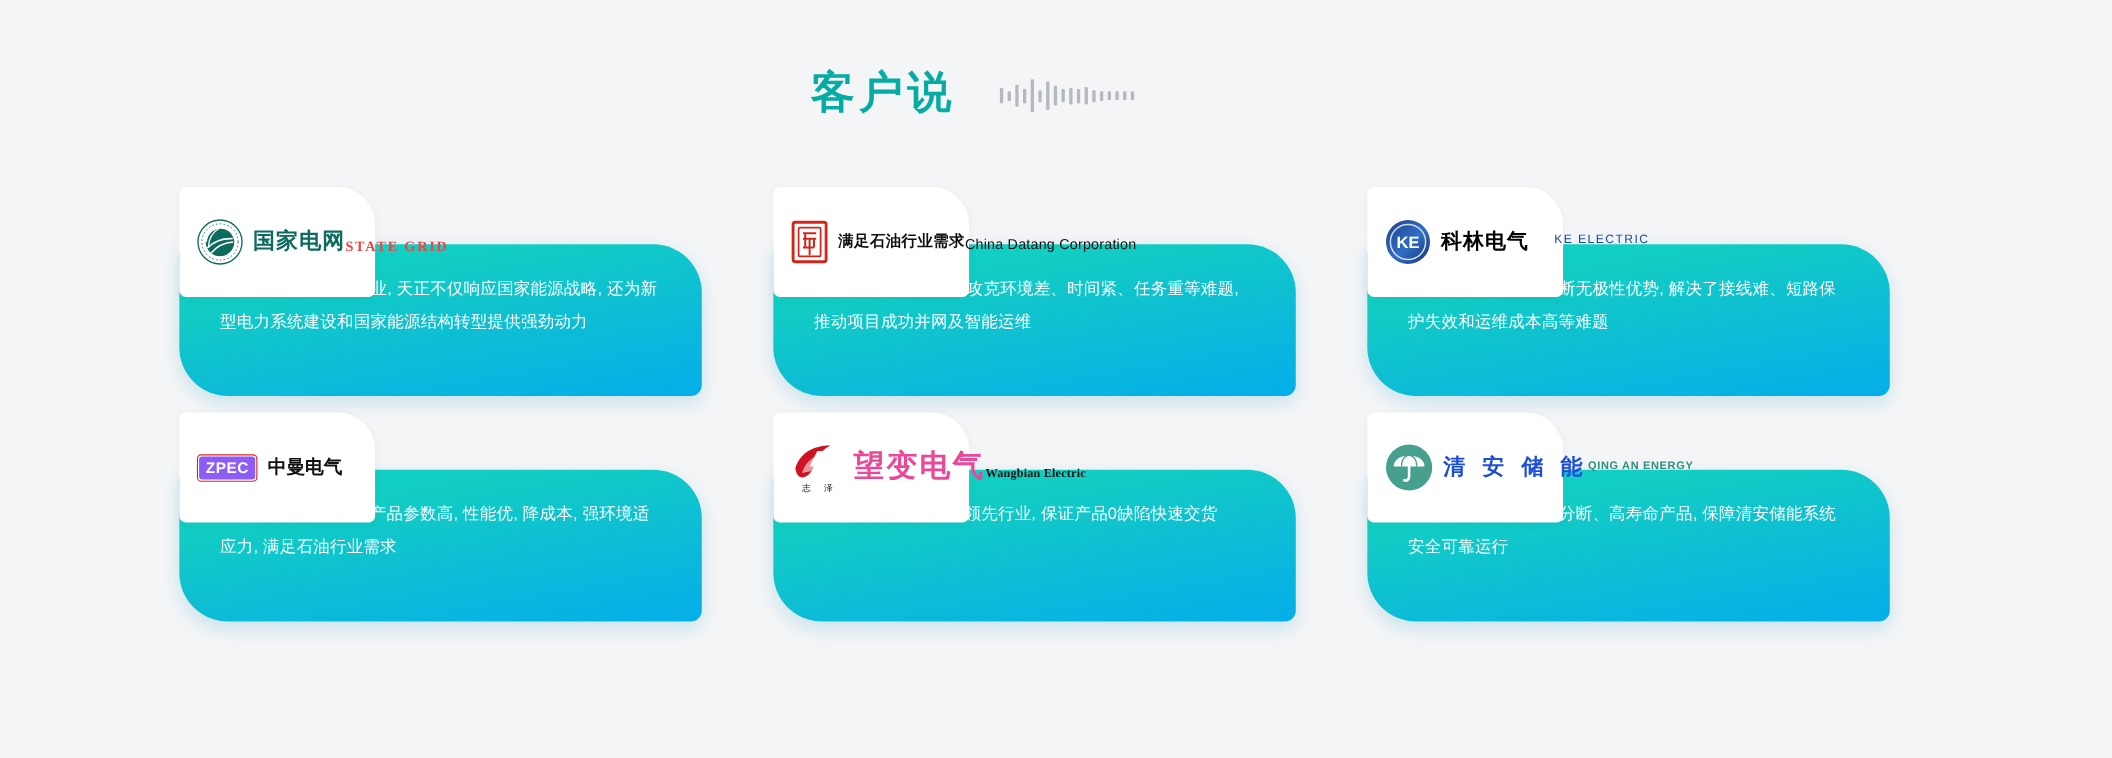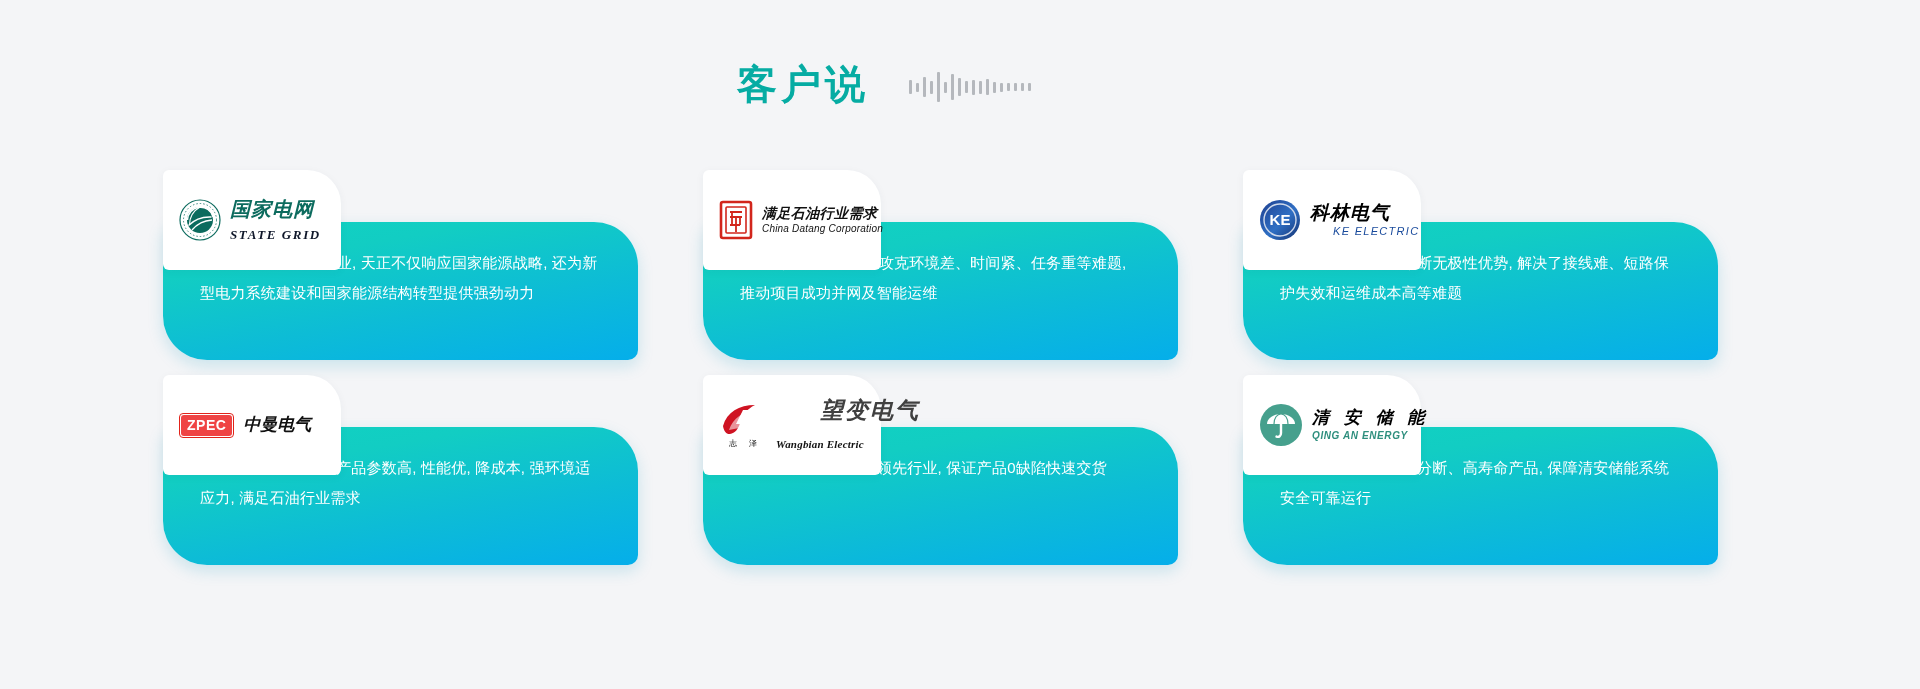--- a/index.html
+++ b/index.html
@@ -115,53 +115,52 @@
   .logo-inner {
     display: flex;
     align-items: center;
     gap: 9px;
   }
 
   .logo-mark { flex: none; display: block; }
 
   .logo-words {
     display: flex;
-    flex-direction: column;
+    flex-direction: row;
     justify-content: center;
     line-height: 1.05;
-    font-style: italic;
   }
   .logo-cn {
     font-weight: 700;
     white-space: nowrap;
   }
   .logo-en {
     white-space: nowrap;
   }
 
   
   .brand-stategrid .logo-cn { font-size: 20px; color: #0c6b5e; letter-spacing: 1px; }
-  .brand-stategrid .logo-en { font-family:"Liberation Serif","DejaVu Serif",serif; font-size: 13px; color:#0f172a; font-weight:700; letter-spacing: 1.6px; margin-top:8px; }
+  .brand-stategrid .logo-en { font-family:"Liberation Serif","DejaVu Serif",serif; font-size: 13px; color:#ef4444; font-weight:700; letter-spacing: 1.6px; margin-top:8px; }
 
   .brand-datang .logo-cn { font-size: 14px; color: #111; letter-spacing: .4px; }
-  .brand-datang .logo-en { font-size: 10px; color: #111; letter-spacing: .2px; margin-top: 3px; }
+  .brand-datang .logo-en { font-size: 13px; color: #111; letter-spacing: .2px; margin-top: 3px; }
 
   .brand-ke .logo-cn { font-size: 19px; color: #000000; letter-spacing: 1px; }
   .brand-ke .logo-en { font-size: 11px; color: #1a4b9c; letter-spacing: 1.3px; margin-top: 3px; margin-left: 23px; }
 
   .brand-zpec .logo-cn { font-size: 17px; color: #111; letter-spacing: 0px; }
 
-  .brand-wangbian .logo-cn { font-family:"Liberation Serif","DejaVu Serif",serif; font-size: 23px; color:#404040; letter-spacing: 2px; margin-left: 44px; }
+  .brand-wangbian .logo-cn { font-family:"Liberation Serif","DejaVu Serif",serif; font-size: 28px; color:#ec4899; letter-spacing: 2px; }
   .brand-wangbian .logo-en { font-family:"Liberation Serif","DejaVu Serif",serif; font-size: 11px; color:#111; font-weight:700; letter-spacing:.2px; margin-top:16px; }
 
-  .brand-qingan .logo-cn { font-size: 17px; color: #000000; letter-spacing: 5px; }
+  .brand-qingan .logo-cn { font-size: 20px; color: #1d4ed8; letter-spacing: 5px; }
   .brand-qingan .logo-en { font-size: 10px; color: #2f8f7e; font-weight:700; letter-spacing: .6px; margin-top: 4px; }
 
   .zpec-badge {
-    background: #ef4444;
+    background: #8b5cf6;
     color: #ffffff;
     font-weight: 700;
     font-size: 14px;
     letter-spacing: .5px;
     padding: 2px 6px 2px 6px;
     border-radius: 3px;
     display: inline-flex;
     align-items: center;
     height: 21px;
   }

